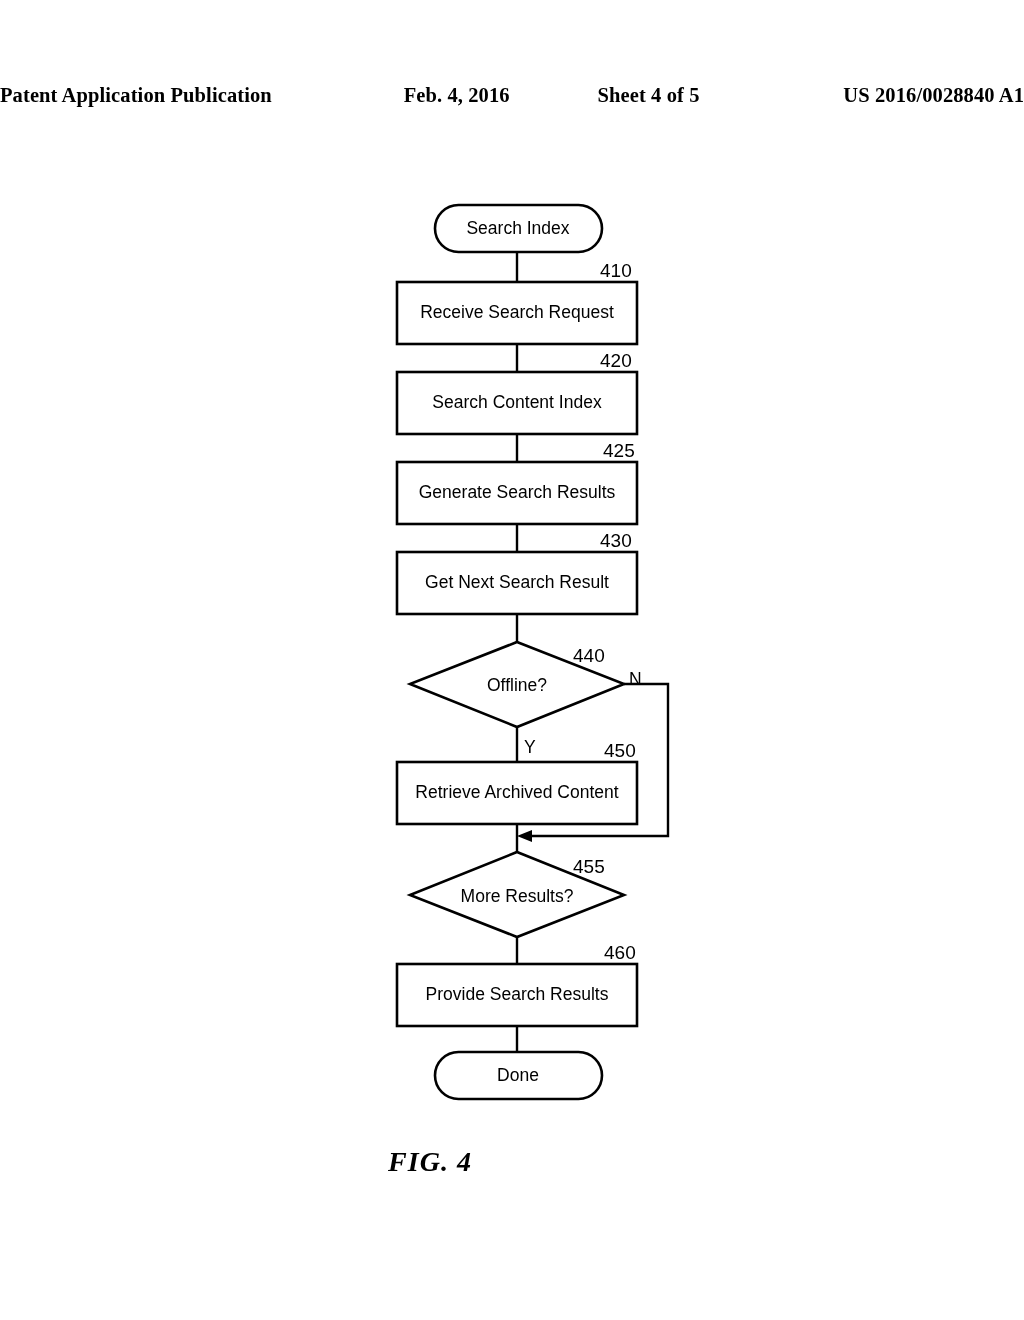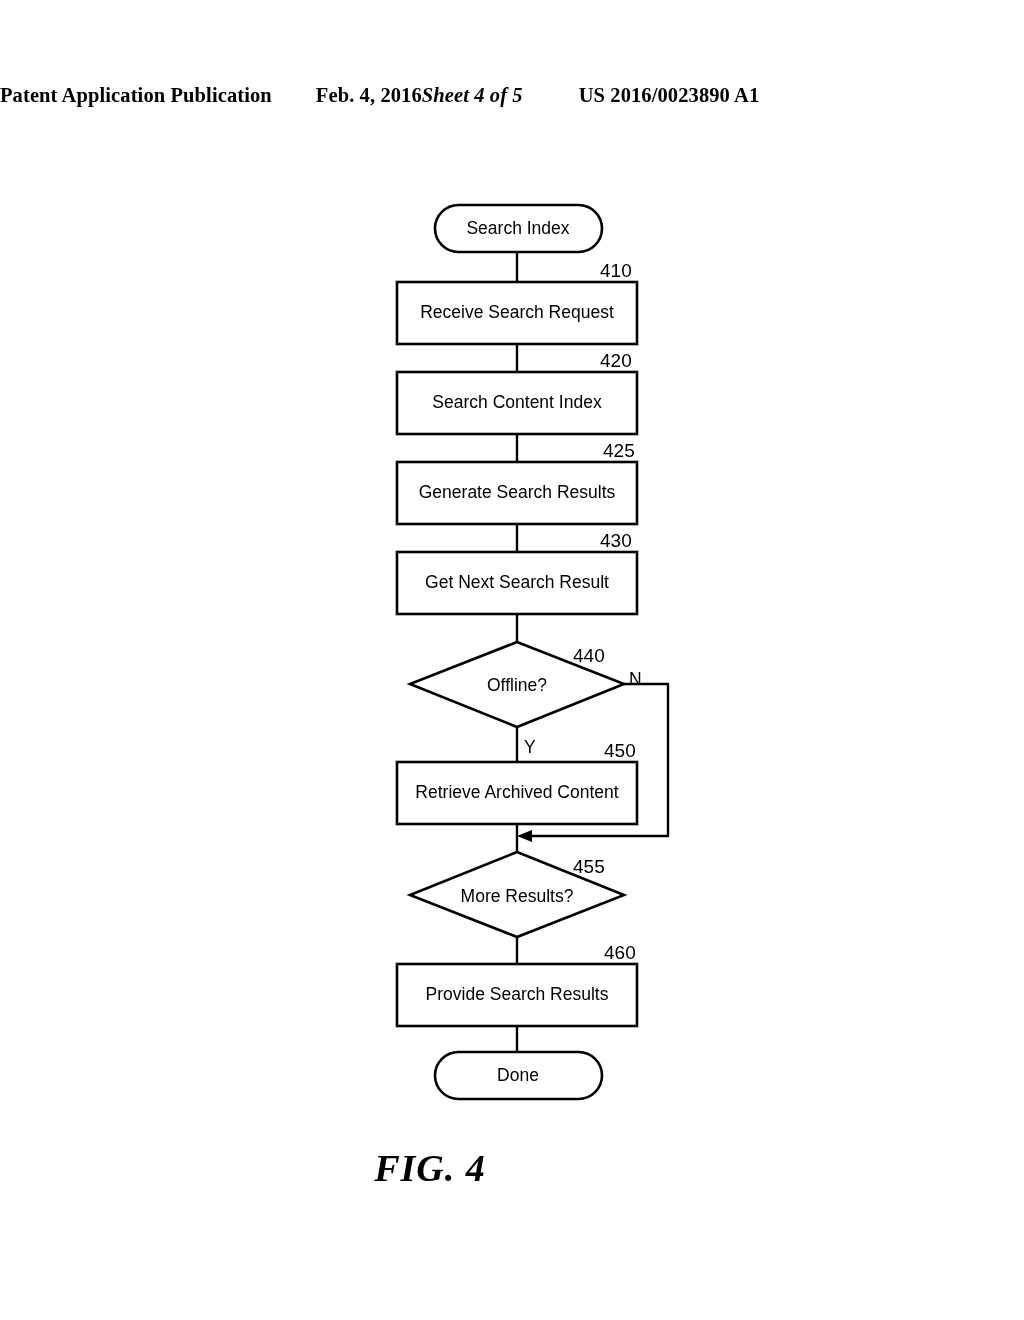--- a/index.html
+++ b/index.html
@@ -18,51 +18,51 @@
 
   
   .patent-header {
     position: absolute;
     top: 84px;
     left: 0;
     width: 1024px;
     height: 34px;
     display: flex;
     align-items: baseline;
-    justify-content: flex-start;
+    justify-content: space-between;
     font-family: "Liberation Serif", serif;
     font-weight: bold;
     font-size: 20.5px;
     letter-spacing: 0.1px;
     white-space: nowrap;
   }
   .hdr-pub      { margin-right: 44px; }
   .hdr-date     { margin-right: 0; }
-  .hdr-sheet    { margin-right: 56px; font-style: italic; }
+  .hdr-sheet    { margin-right: 56px; }
   .hdr-number   { }
 
   
   #figure-canvas {
     position: absolute;
     top: 0;
     left: 0;
     width: 1024px;
     height: 1320px;
   }
 
   .fig-caption {
     position: absolute;
     top: 1146px;
     left: 0;
     width: 860px;
     text-align: center;
     font-family: "Liberation Serif", serif;
     font-style: italic;
     font-weight: bold;
-    font-size: 38px;
+    font-size: 28px;
     letter-spacing: 1px;
   }
 
   
   .shape-outline {
     fill: #ffffff;
     stroke: #000000;
     stroke-width: 2.6;
   }
   .terminator-outline {
@@ -97,21 +97,21 @@
     dominant-baseline: alphabetic;
   }
 </style>
 </head>
 <body>
 
 <div class="patent-header">
   <span class="hdr-pub">Patent Application Publication</span>
   <span class="hdr-date">Feb. 4, 2016</span>
   <span class="hdr-sheet">Sheet 4 of 5</span>
-  <span class="hdr-number">US 2016/0023890 A1</span>
+  <span class="hdr-number">US 2016/0028840 A1</span>
 </div>
 
 <svg id="figure-canvas" viewBox="0 0 1024 1320">
 
   <line class="connector" x1="517" y1="252" x2="517" y2="283"></line>
   <line class="connector" x1="517" y1="344" x2="517" y2="373"></line>
   <line class="connector" x1="517" y1="434" x2="517" y2="463"></line>
   <line class="connector" x1="517" y1="524" x2="517" y2="553"></line>
   <line class="connector" x1="517" y1="614" x2="517" y2="643"></line>
   <line class="connector" x1="517" y1="727" x2="517" y2="763"></line>

